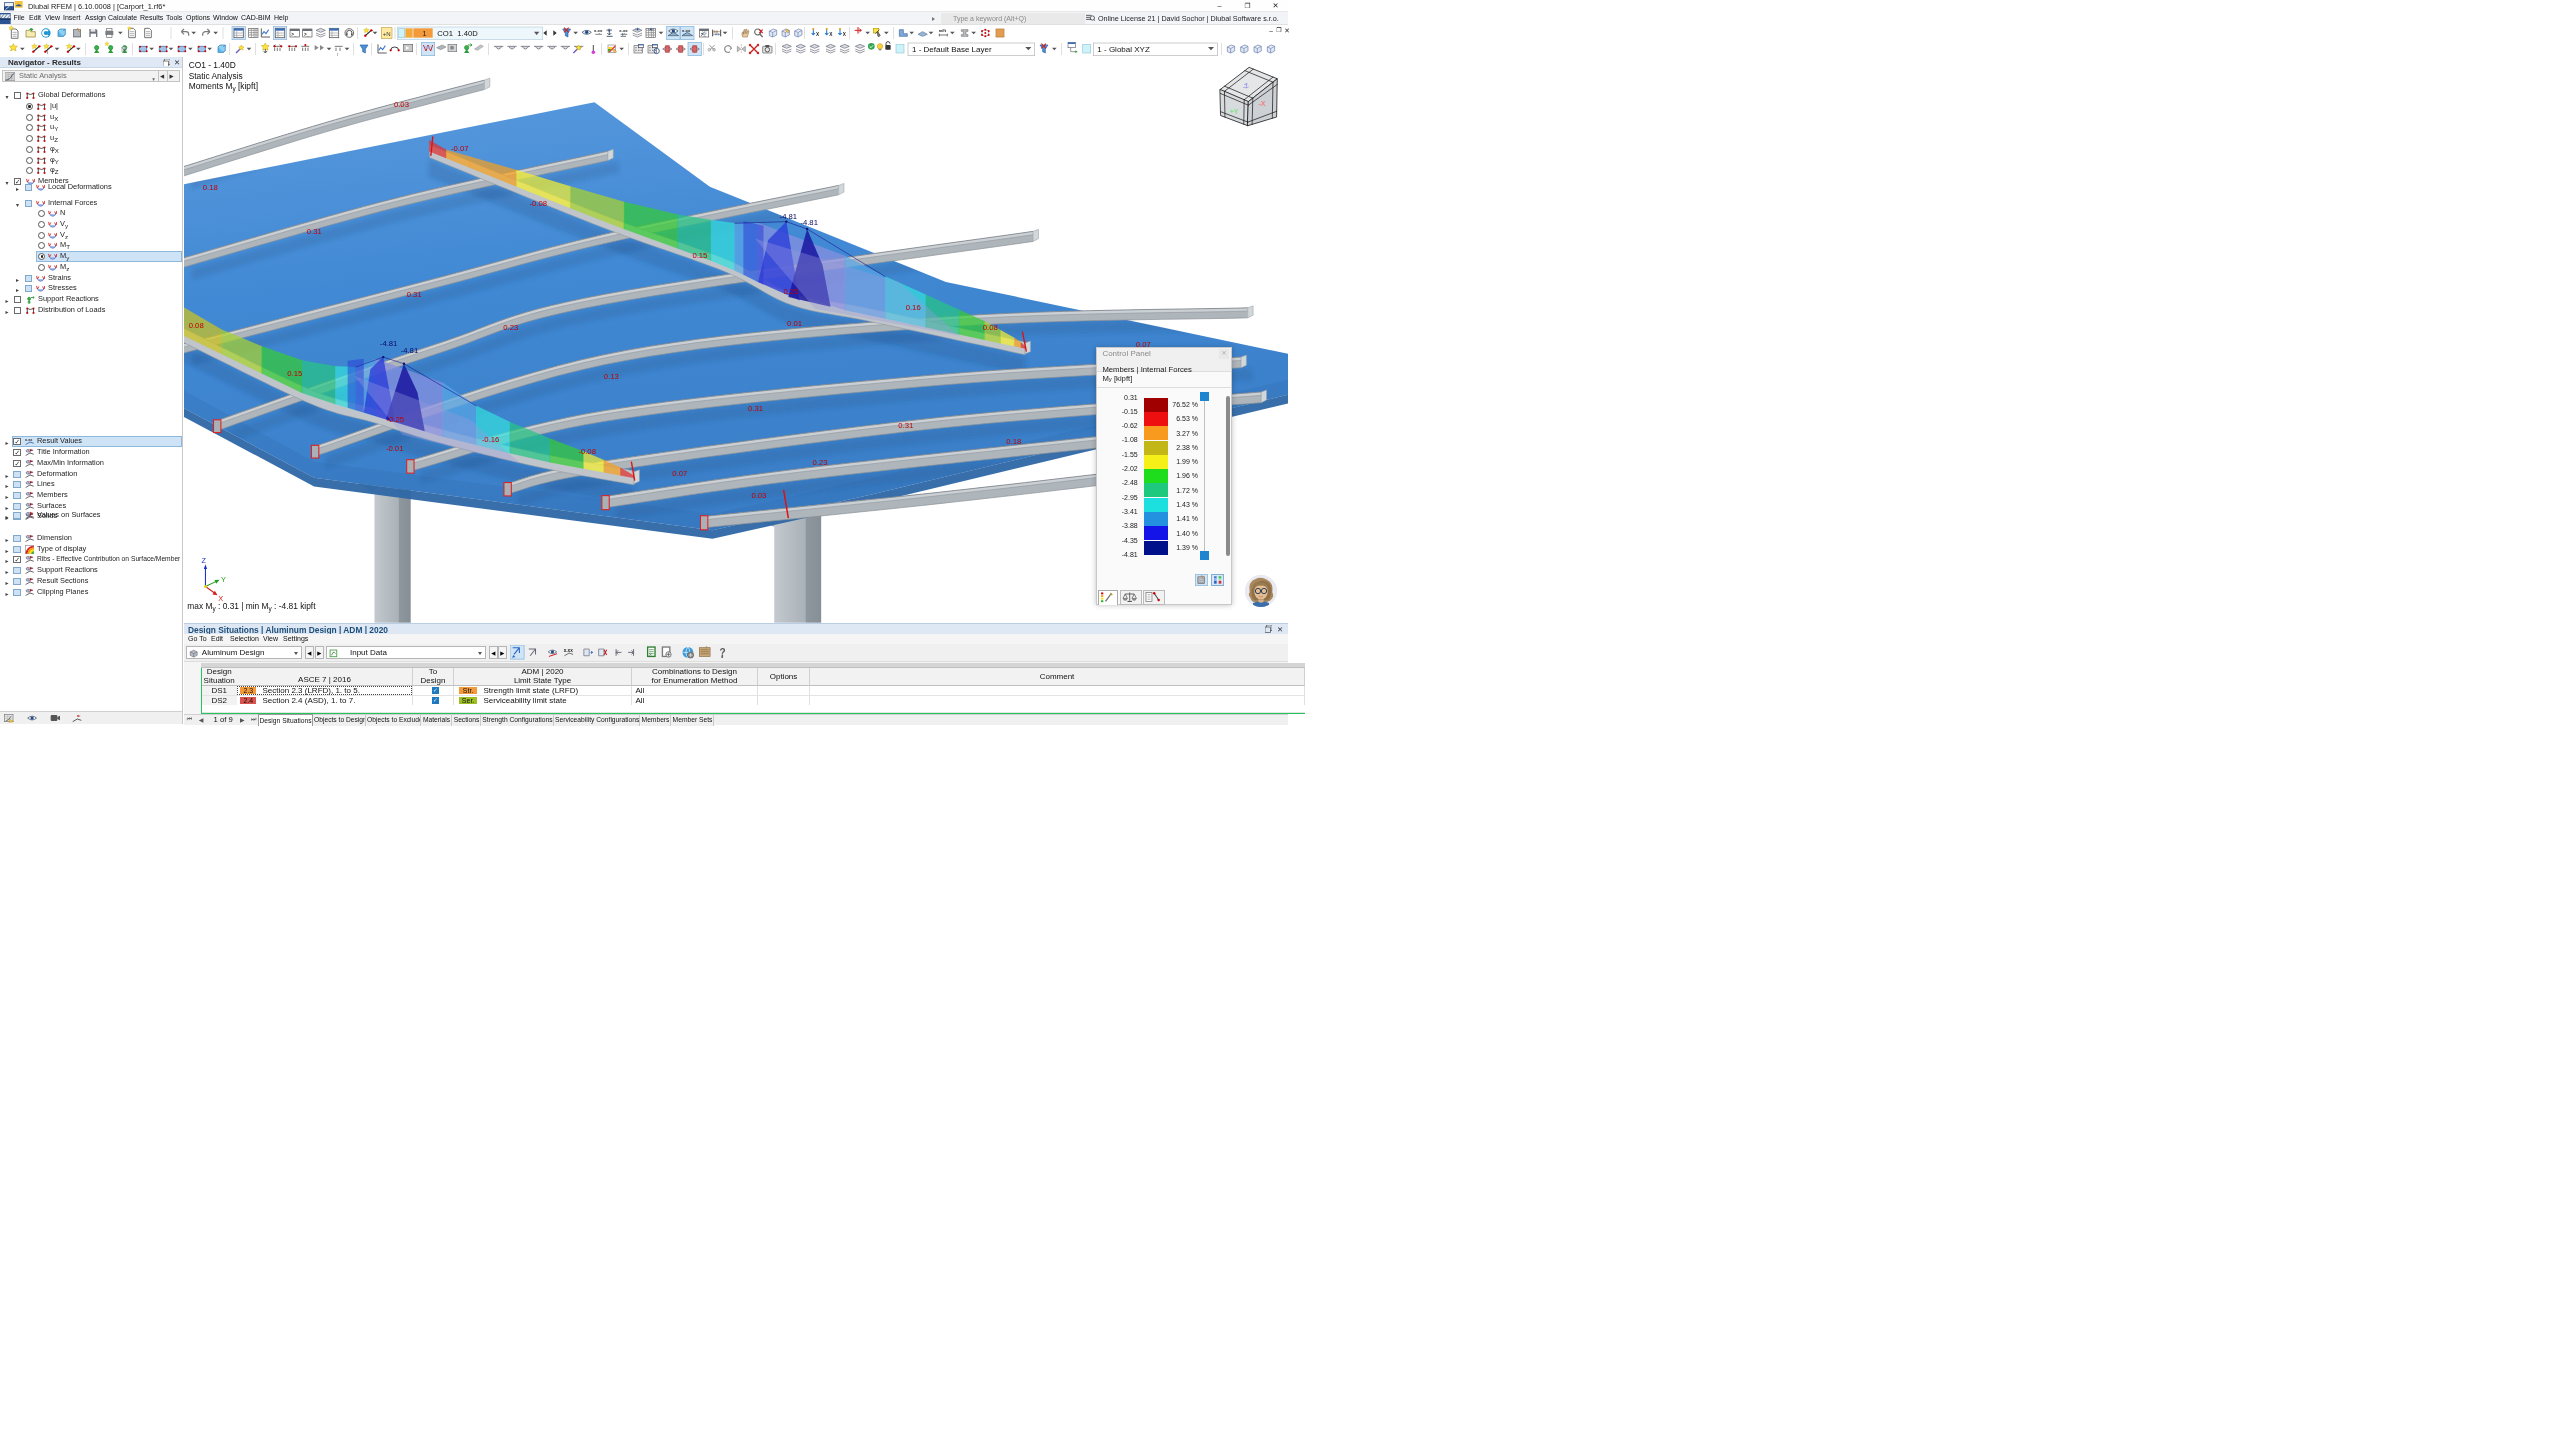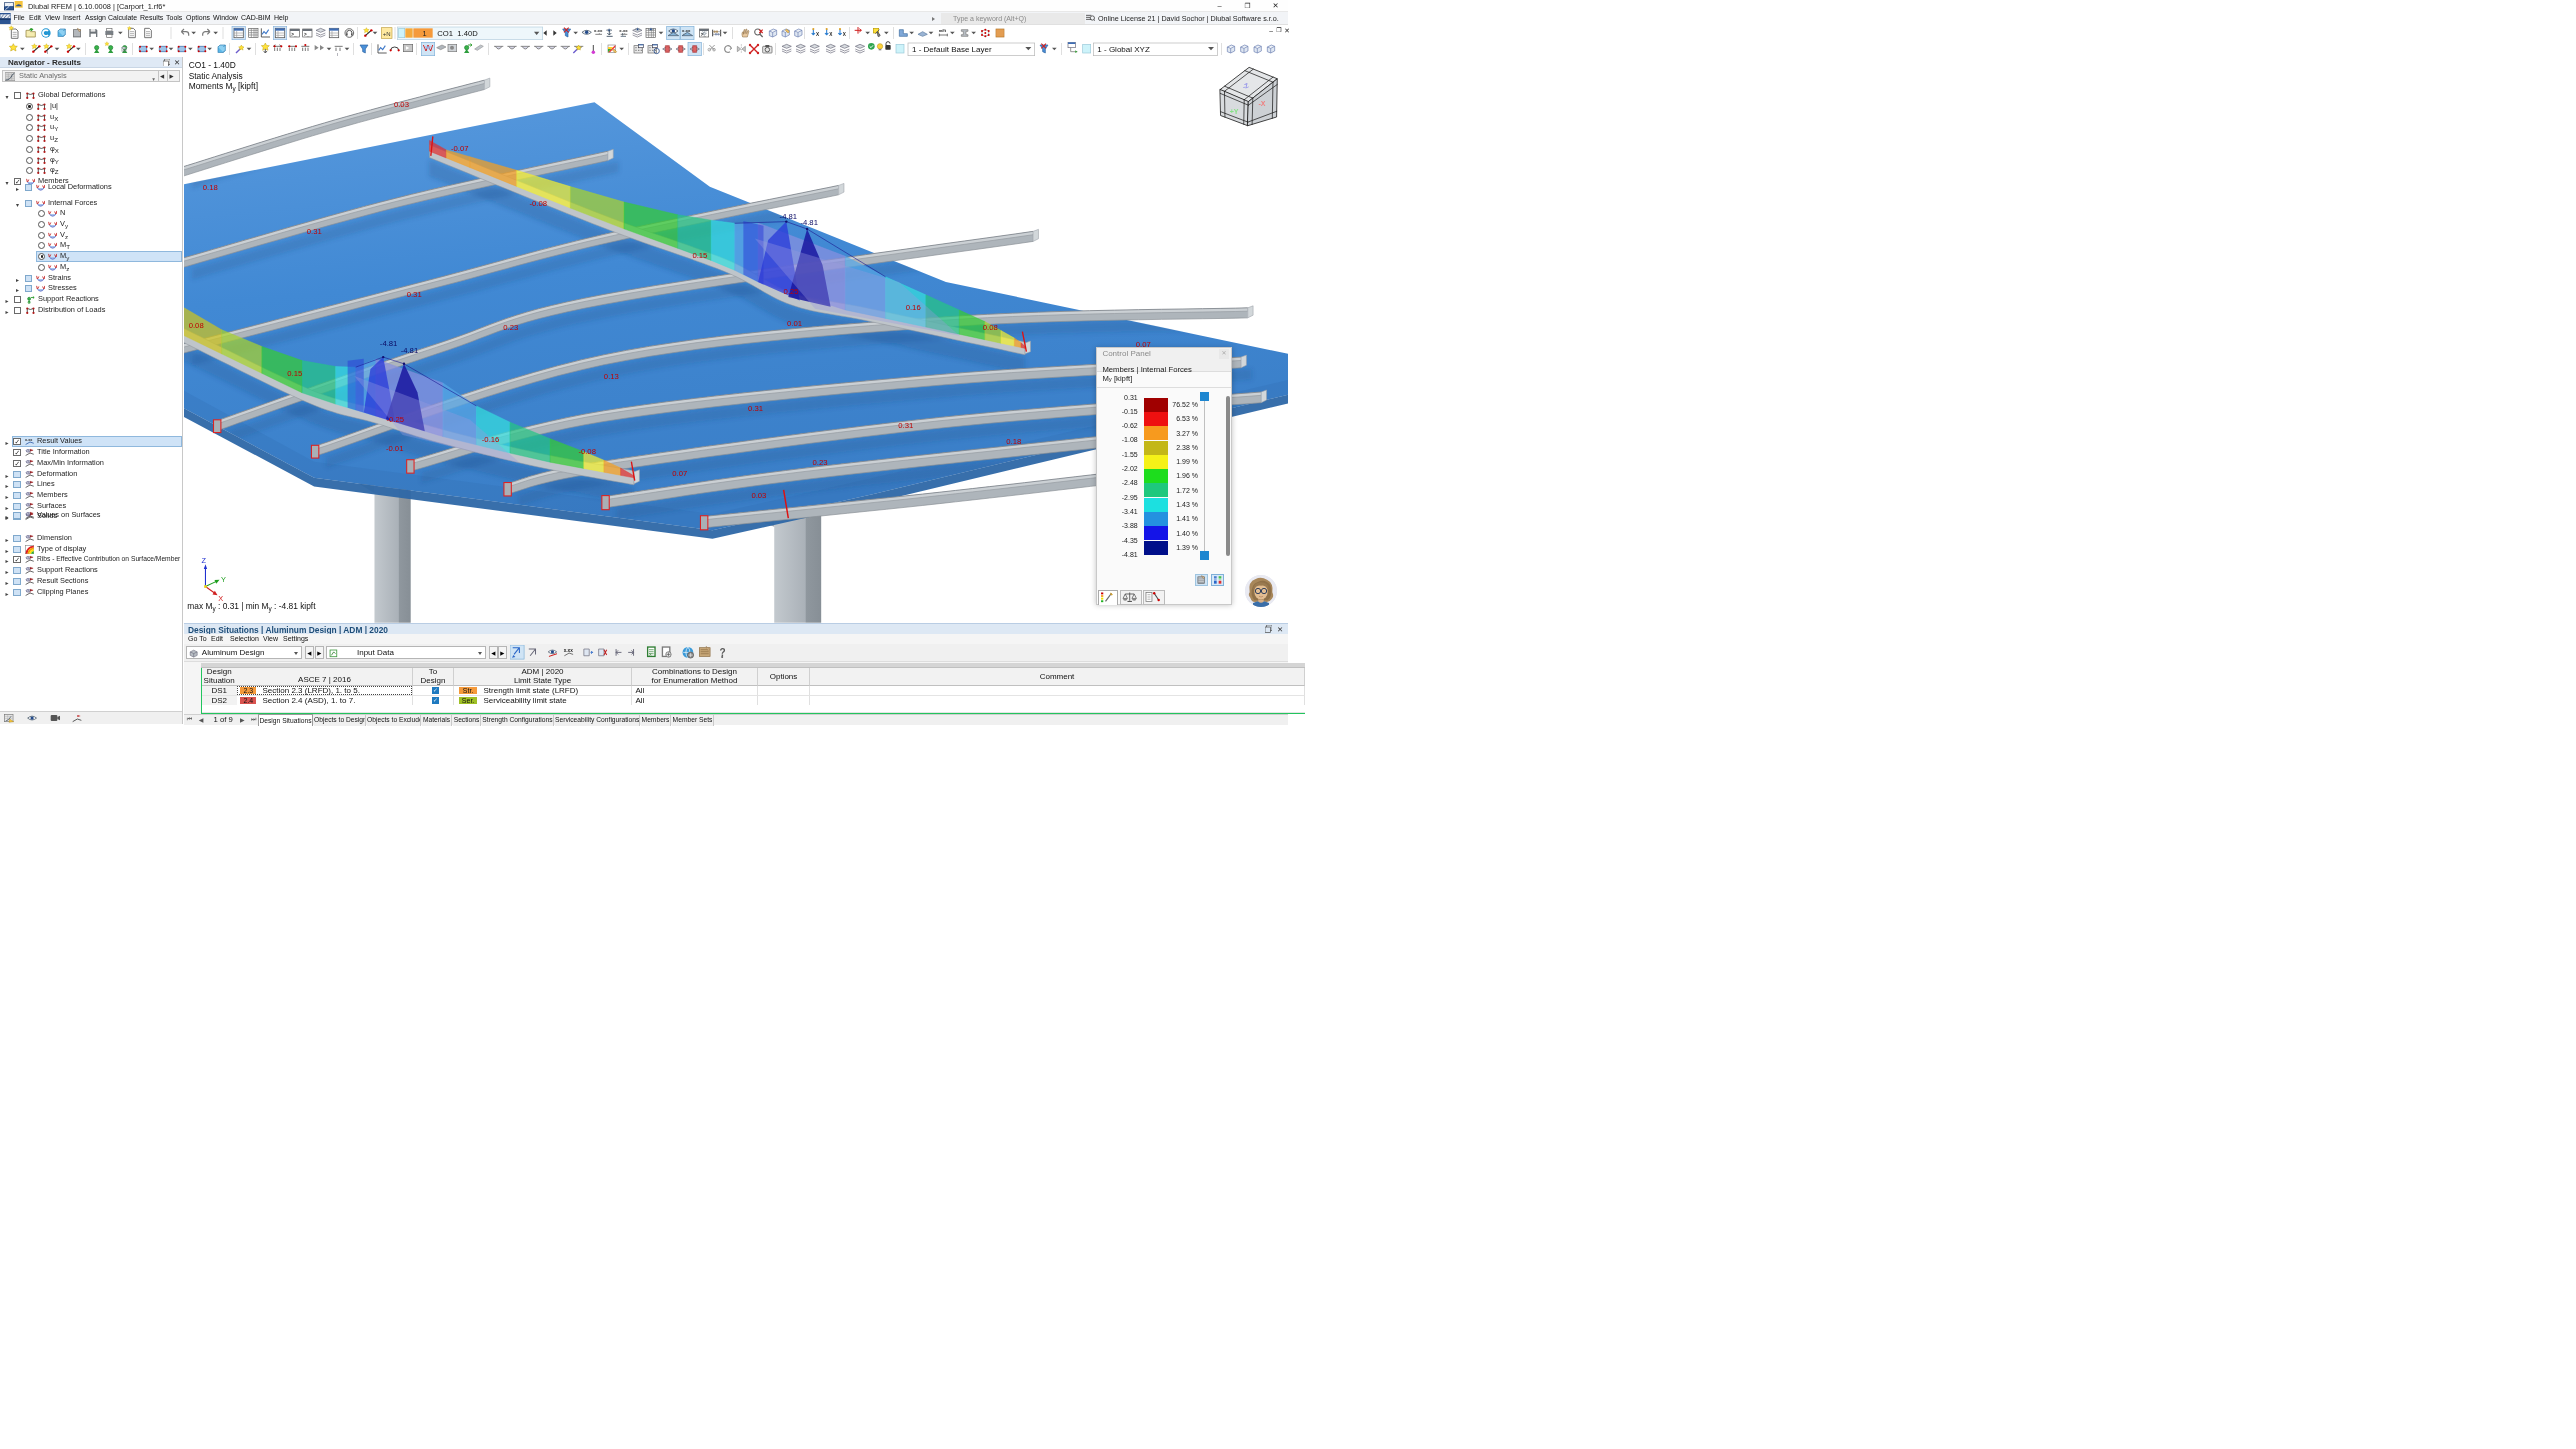--- a/index.html
+++ b/index.html
@@ -1222,21 +1222,21 @@
 <div class="combo" style="left:2px;width:116px"><svg style="position:absolute;left:2px;top:2px" width="9.4" height="8.7" viewBox="0 0 16 15">
             <path d="M2 5 L8 2 L14 5 L14 11 L8 14 L2 11Z" fill="#b8bec4" stroke="#667"></path>
             <path d="M2 5 L8 8 L14 5 M8 8 L8 14" stroke="#667" fill="none"></path>
           </svg><span style="margin-left:14.8px">Aluminum Design</span><span class="arr"></span></div>
 <span style="position:absolute;left:121px;top:2px;width:8.7px;height:13.4px;border:0.7px solid #b5b5b5;background:#f5f5f5;font-size:5.4px;text-align:center;line-height:13.4px">◀</span>
         <span style="position:absolute;left:131px;top:2px;width:8.7px;height:13.4px;border:0.7px solid #b5b5b5;background:#f5f5f5;font-size:5.4px;text-align:center;line-height:13.4px">▶</span>
 <div class="combo" style="left:142px;width:160px"><svg style="position:absolute;left:2px;top:2px" width="9.4" height="8.7" viewBox="0 0 16 15">
             <rect x="1" y="1" width="13" height="13" fill="#4a9e4a"></rect>
             <rect x="2.5" y="2.5" width="10" height="10" fill="#fff"></rect>
             <path d="M4 11 L8 5 L11 8" stroke="#2a7e2a" stroke-width="1.4" fill="none"></path>
-          </svg><span style="margin-left:30px">Input Data</span><span class="arr"></span></div>
+          </svg><span style="margin-left:23px">Input Data</span><span class="arr"></span></div>
 <span style="position:absolute;left:305px;top:2px;width:8.7px;height:13.4px;border:0.7px solid #b5b5b5;background:#f5f5f5;font-size:5.4px;text-align:center;line-height:13.4px">◀</span>
         <span style="position:absolute;left:314px;top:2px;width:8.7px;height:13.4px;border:0.7px solid #b5b5b5;background:#f5f5f5;font-size:5.4px;text-align:center;line-height:13.4px">▶</span>
 <svg style="position:absolute;left:326px;top:1.3px" width="376" height="14.8" viewBox="0 0 560 22">
           <rect x="0" y="0" width="21" height="21" fill="#cfe4f5" stroke="#7fb0d8"></rect>
           <path d="M4 4 L14 4 L14 12 M14 4 L6 14" stroke="#2a66c8" stroke-width="1.6" fill="none"></path>
           <path d="M5 15l-2 4 5-1z" fill="#2a66c8"></path>
           <path d="M28 6 L38 6 L38 14 M38 6 L30 16" stroke="#667" stroke-width="1.5" fill="none"></path>
           <g transform="translate(56,3)">
             <use href="#seye" transform="scale(.9)"></use>
             <path d="M2 14 L14 10" stroke="#c00" stroke-width="1.3"></path>

